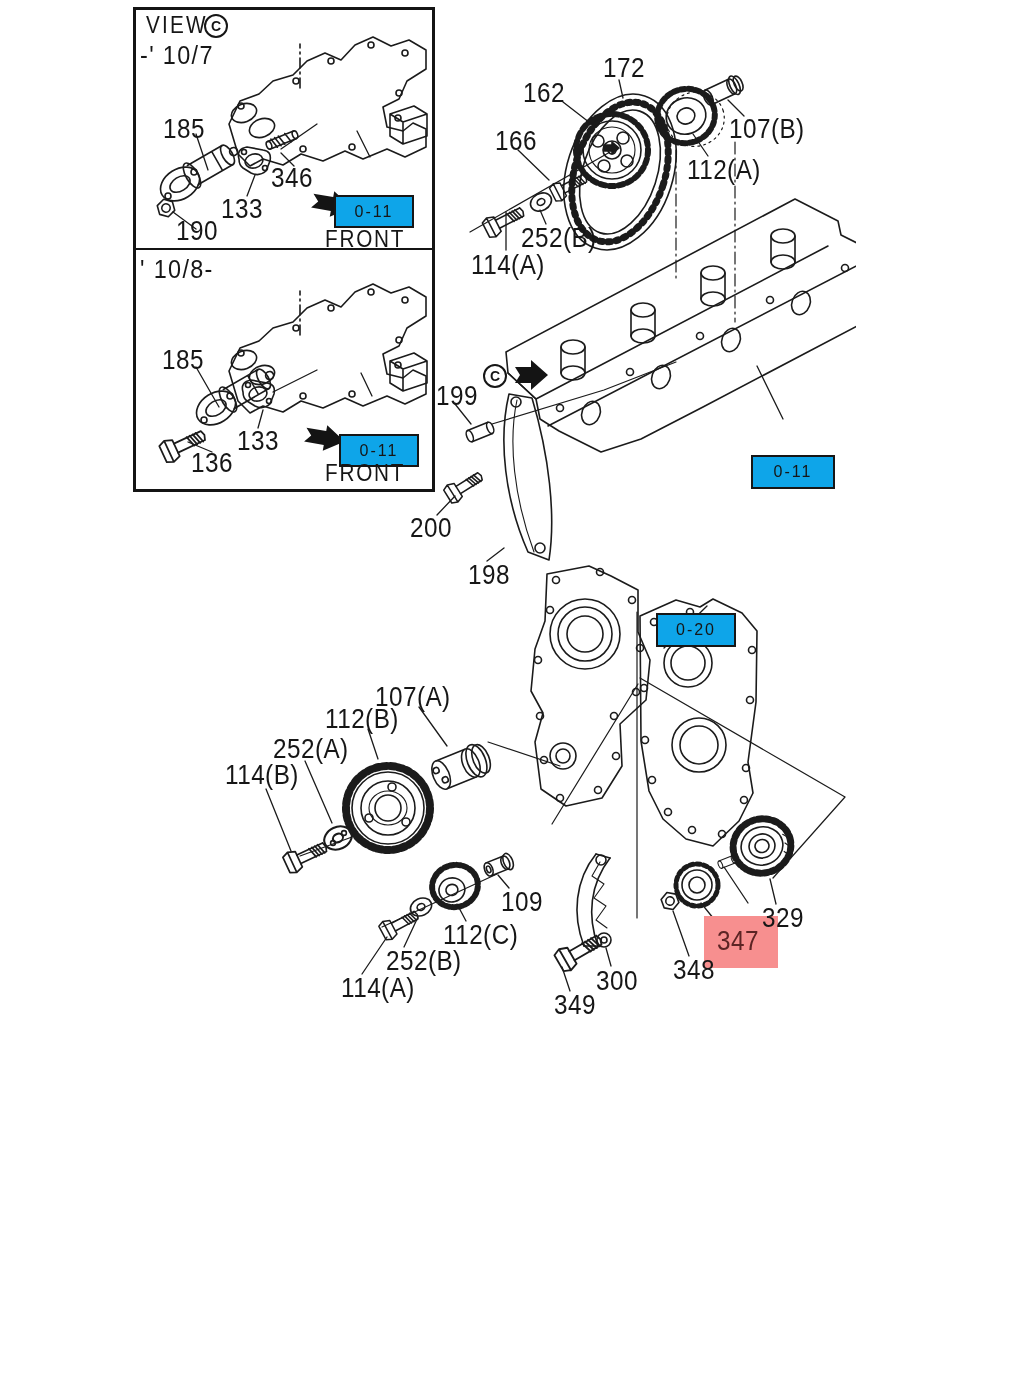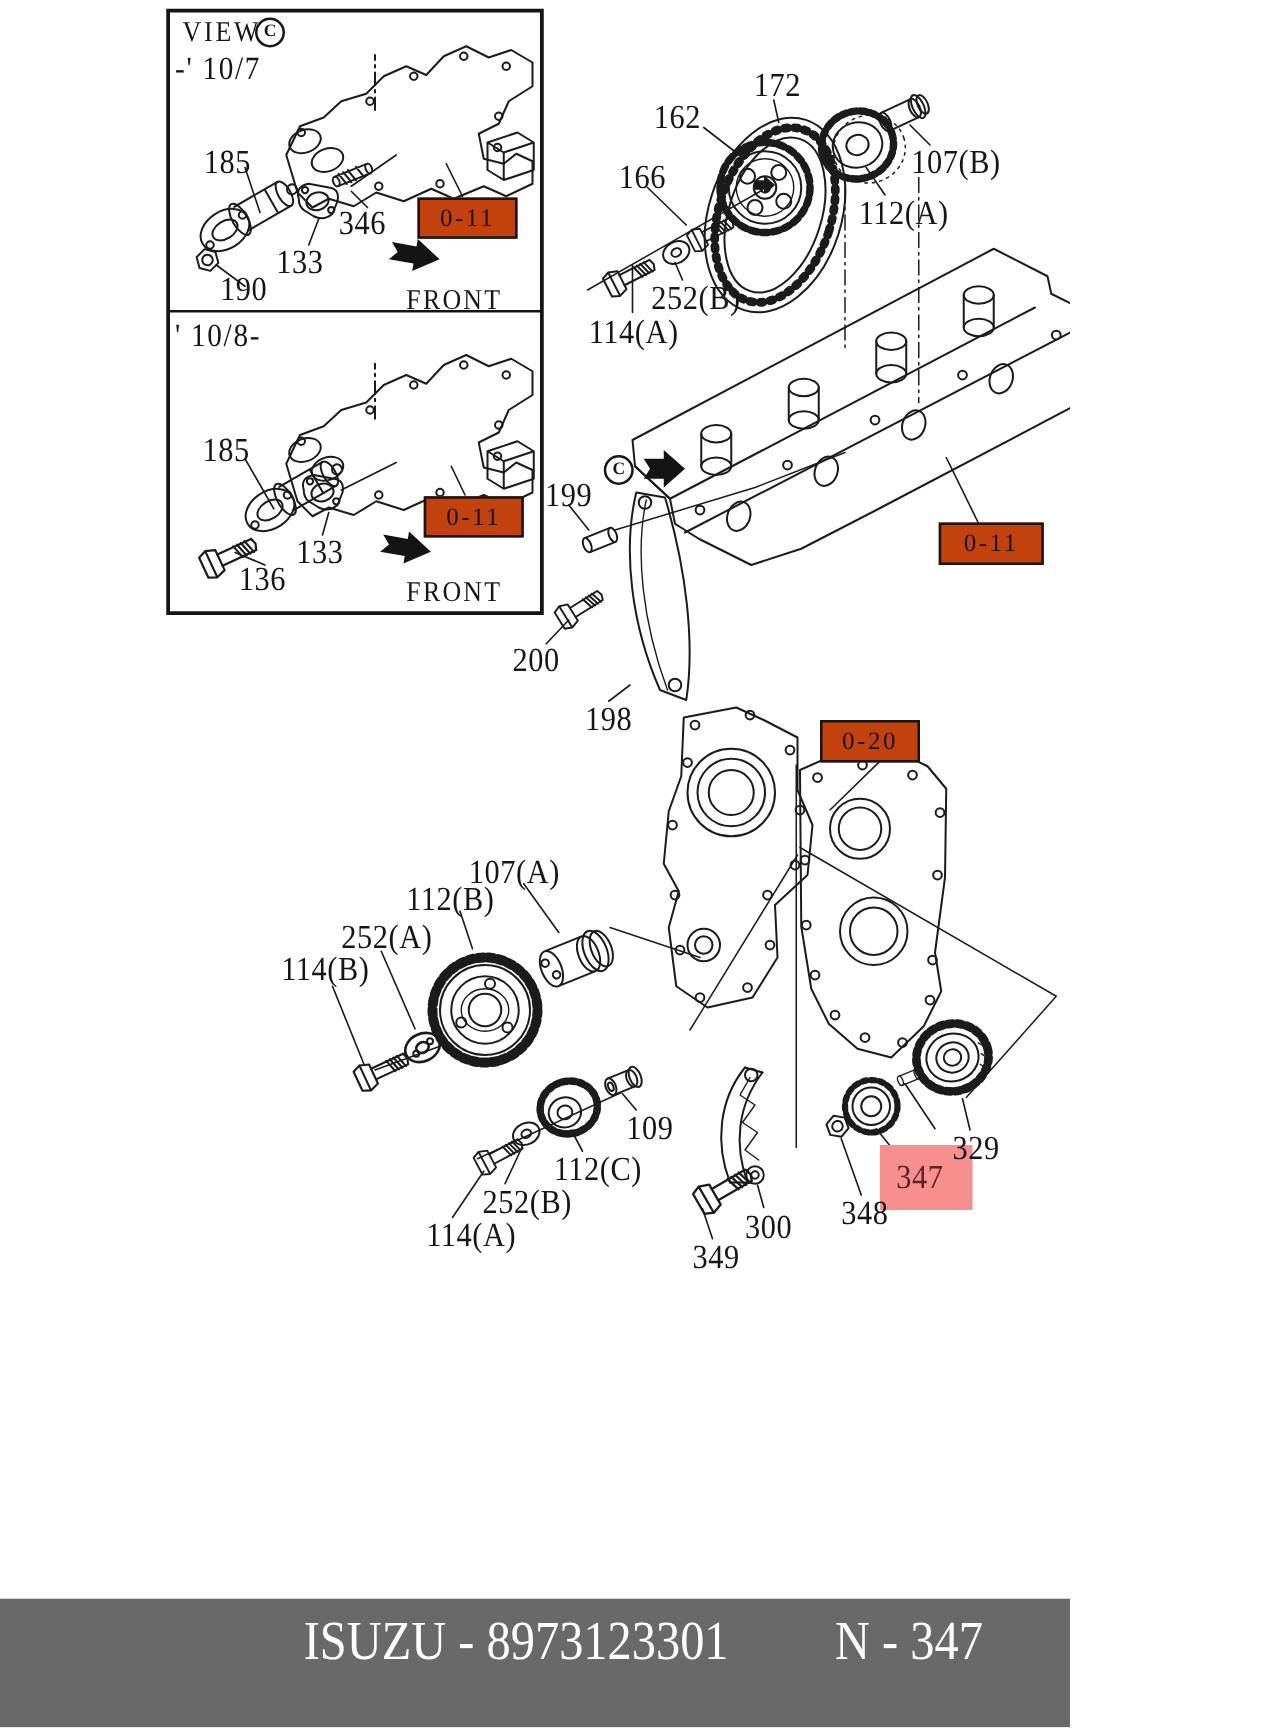--- a/index.html
+++ b/index.html
@@ -1,29 +1,29 @@
 <!DOCTYPE html>
 <html><head>
 <meta charset="utf-8">
 <style>
   html,body{margin:0;padding:0;background:#fff;}
   .page{position:relative;width:856px;height:1382px;background:#fff;overflow:hidden;
-        font-family:Liberation Serif, serif;color:#161616;}
+        font-family:Liberation Sans, sans-serif;color:#161616;}
   svg{position:absolute;left:0;top:0;}
   .lbl{position:absolute;font-size:27px;letter-spacing:.5px;line-height:1;
        transform:scaleX(.9);transform-origin:left top;white-space:pre;color:#161616;}
   .view-lbl{position:absolute;font-size:23px;letter-spacing:2.5px;line-height:1;
        transform:scaleX(.9);transform-origin:left top;}
   .period-lbl{position:absolute;font-size:26px;letter-spacing:1.5px;line-height:1;
        transform:scaleX(.9);transform-origin:left top;white-space:pre;}
   .front-lbl{position:absolute;font-size:23px;letter-spacing:2px;line-height:1;
        transform:scaleX(.9);transform-origin:left top;}
-  .refbox{position:absolute;border:2.5px solid #161616;background:#c2410c;
+  .refbox{position:absolute;border:2.5px solid #161616;background:#0ea5e9;
        display:flex;align-items:center;justify-content:center;
-       font-size:20px;letter-spacing:2px;line-height:1;}
+       font-size:16px;letter-spacing:2px;line-height:1;margin-top:37px;}
   .circlemark{position:absolute;width:20px;height:20px;border:2px solid #161616;border-radius:50%;
        display:flex;align-items:center;justify-content:center;font-size:14px;font-weight:bold;line-height:1;}
   .inset{position:absolute;left:133px;top:7px;width:296px;height:479px;border:3px solid #141414;}
   .inset-divider{position:absolute;left:0;top:238px;width:100%;height:0;border-top:2.5px solid #141414;}
   .hl{position:absolute;left:704px;top:916px;width:74px;height:52px;background:#f78f8f;}
   .lbl-selected{color:#5c2424;}
   .footer{position:absolute;left:0;top:1279px;width:1024px;height:103px;background:#696969;}
   .footer span{position:absolute;top:12px;font-size:44px;line-height:1;color:#fff;
        transform:scaleX(.88);transform-origin:left top;white-space:pre;}
 </style>
@@ -375,18 +375,14 @@
   <div class="lbl" style="left:501px;top:889px">109</div>
   <div class="lbl" style="left:443px;top:922px">112(C)</div>
   <div class="lbl" style="left:386px;top:948px">252(B)</div>
   <div class="lbl" style="left:341px;top:975px">114(A)</div>
   <div class="lbl" style="left:554px;top:992px">349</div>
   <div class="lbl" style="left:596px;top:968px">300</div>
   <div class="lbl" style="left:673px;top:957px">348</div>
   <div class="lbl lbl-selected" style="left:717px;top:928px">347</div>
   <div class="lbl" style="left:762px;top:905px">329</div>
 
-  <div class="footer">
-    <span style="left:243px">ISUZU - 8973123301</span>
-    <span style="left:668px">N - 347</span>
-  </div>
 
 </div>
 
 </body></html>

